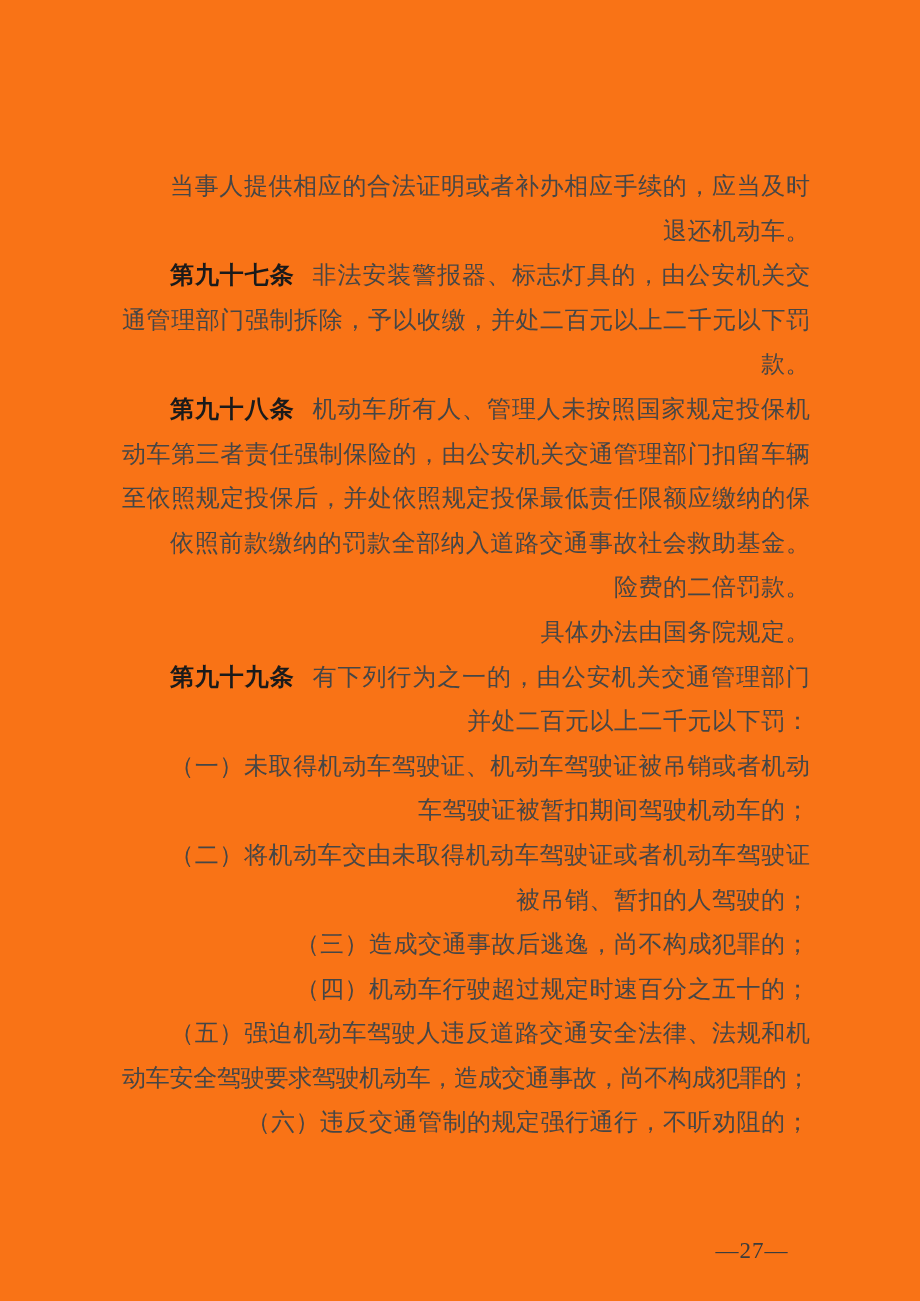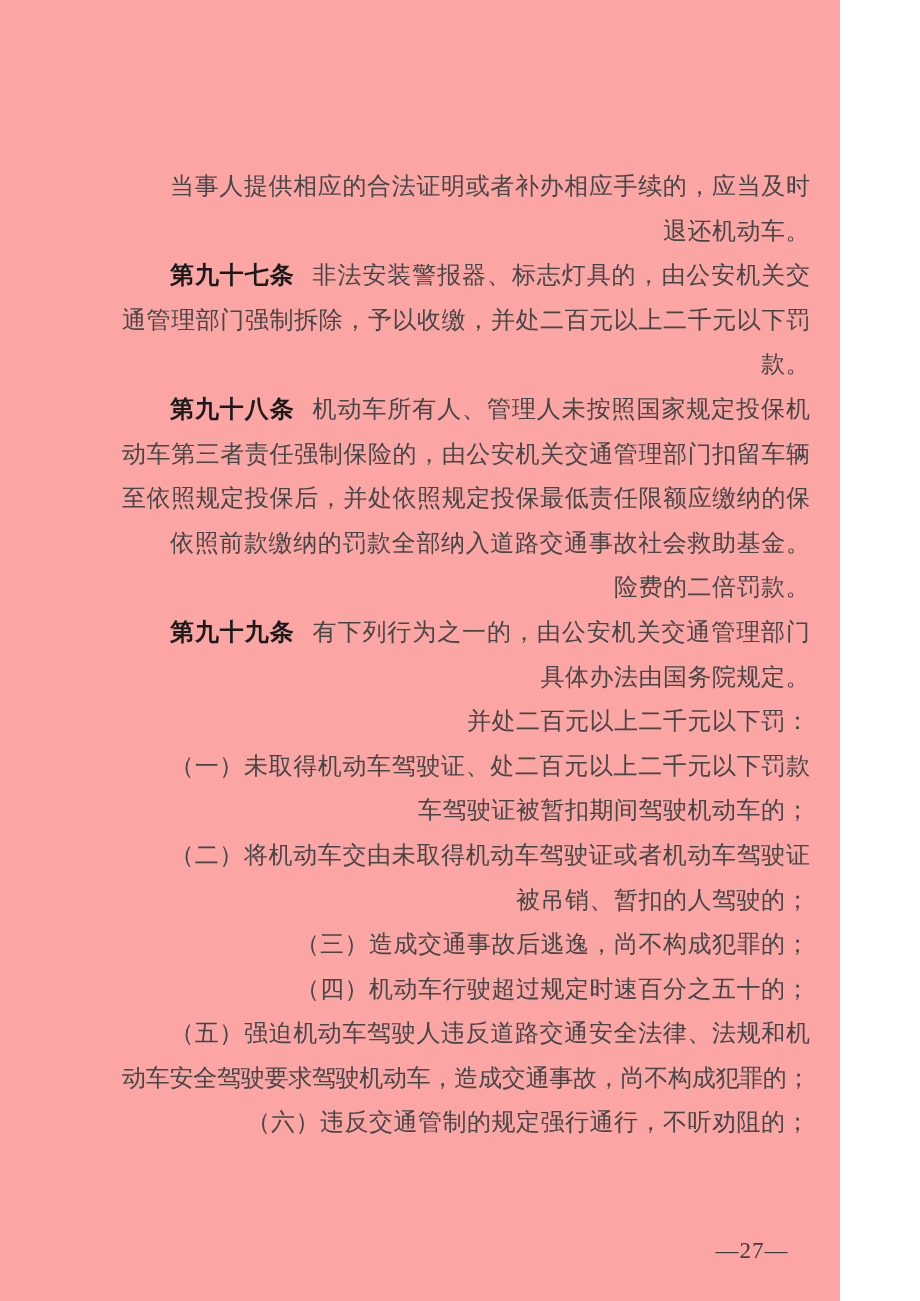--- a/index.html
+++ b/index.html
@@ -2,23 +2,23 @@
 <html lang="zh"><head>
 <meta charset="utf-8">
 <style>
   html, body {
     margin: 0;
     padding: 0;
     background: #ffffff;
   }
   .page {
     position: relative;
-    width: 840px;
+    width: 920px;
     height: 1301px;
-    background: #fca5a5;
+    background: #f97316;
     overflow: hidden;
     font-family: "Liberation Serif", "DejaVu Serif", serif;
   }
   .content {
     position: absolute;
     left: 122px;
     top: 164px;
     width: 688px;
   }
   .line {
@@ -76,28 +76,28 @@
     <div class="line">款。</div>
 
     <div class="line indent fill">
       <span class="head">第九十八条</span><span>机动车所有人、管理人未按照国家规定投保机</span>
     </div>
     <div class="line fill">动车第三者责任强制保险的，由公安机关交通管理部门扣留车辆</div>
     <div class="line fill">至依照规定投保后，并处依照规定投保最低责任限额应缴纳的保</div>
     <div class="line indent fill">依照前款缴纳的罚款全部纳入道路交通事故社会救助基金。</div>
 
     <div class="line">险费的二倍罚款。</div>
+    <div class="line">具体办法由国务院规定。</div>
+
     <div class="line indent fill">
       <span class="head">第九十九条</span><span>有下列行为之一的，由公安机关交通管理部门</span>
     </div>
-
-    <div class="line">具体办法由国务院规定。</div>
     <div class="line">并处二百元以上二千元以下罚：</div>
 
-    <div class="line indent fill">（一）未取得机动车驾驶证、处二百元以上二千元以下罚款</div>
+    <div class="line indent fill">（一）未取得机动车驾驶证、机动车驾驶证被吊销或者机动</div>
     <div class="line">车驾驶证被暂扣期间驾驶机动车的；</div>
 
     <div class="line indent fill">（二）将机动车交由未取得机动车驾驶证或者机动车驾驶证</div>
     <div class="line">被吊销、暂扣的人驾驶的；</div>
 
     <div class="line indent">（三）造成交通事故后逃逸，尚不构成犯罪的；</div>
     <div class="line indent">（四）机动车行驶超过规定时速百分之五十的；</div>
 
     <div class="line indent fill">（五）强迫机动车驾驶人违反道路交通安全法律、法规和机</div>
     <div class="line fill tight">动车安全驾驶要求驾驶机动车，造成交通事故，尚不构成犯罪的；</div>

